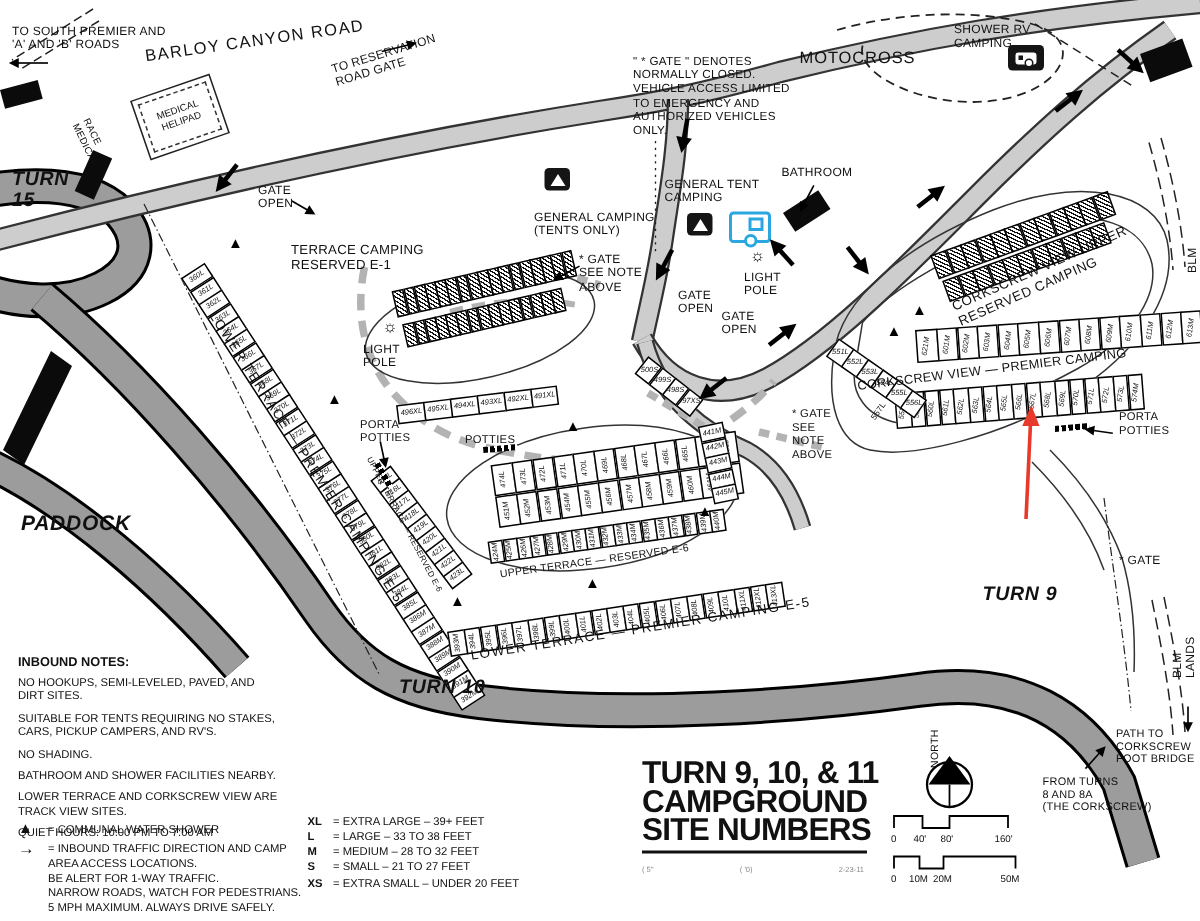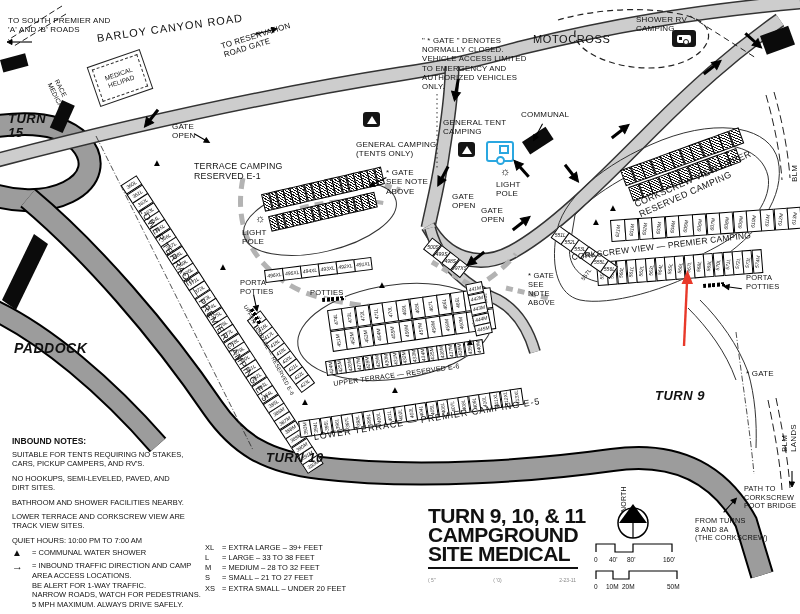--- a/index.html
+++ b/index.html
@@ -45,21 +45,21 @@
       margin-top:2px;font-weight:400 !important;}
   #title-foot span{font-size:5px;font-weight:normal;letter-spacing:0;}
   #notes{position:absolute;left:12px;top:436px;width:246px;z-index:5;}
   #notes .h{font-weight:bold;font-size:8.5px;margin-bottom:4px;}
   #notes p{margin:0 0 5px 0;font-size:7.5px;line-height:1.25;white-space:pre-line;}
   .leg-row{position:absolute;z-index:5;display:flex;align-items:flex-start;font-size:7.5px;}
   .leg-sym{width:20px;font-size:11px;line-height:1;font-weight:bold;}
   #sizes{position:absolute;left:205px;top:543px;z-index:5;}
   #sizes .h{font-size:7.5px;font-weight:bold;line-height:1.25;white-space:pre-line;margin-bottom:4px;}
   .size-row{display:flex;font-size:7.5px;line-height:1.35;}
-  .size-row b{width:17px;font-weight:normal;}
+  .size-row b{width:17px;font-weight:bold;}
   .scale-lbl{position:absolute;font-size:6.5px;z-index:5;}
 </style>
 </head>
 <body>
 
 <div id="map">
 
   <svg id="roads" width="800" height="614">
 
     <g>
@@ -727,21 +727,21 @@
 OPEN</div>
   <div class="lbl" style="left:422px;top:36px;font-size:7.8px;">" * GATE " DENOTES
 NORMALLY CLOSED.
 VEHICLE ACCESS LIMITED
 TO EMERGENCY AND
 AUTHORIZED VEHICLES
 ONLY.</div>
   <div class="lbl" style="left:533px;top:33px;font-size:11px;letter-spacing:.6px;">MOTOCROSS</div>
   <div class="lbl" style="left:636px;top:15px;">SHOWER RV
 CAMPING</div>
-  <div class="lbl" style="left:521px;top:110px;">COMMUNAL</div>
+  <div class="lbl" style="left:521px;top:110px;">BATHROOM</div>
   <div class="lbl" style="left:443px;top:118px;">GENERAL TENT
 CAMPING</div>
   <div class="lbl" style="left:356px;top:140px;">GENERAL CAMPING
 (TENTS ONLY)</div>
   <div class="lbl" style="left:194px;top:161px;font-size:8.8px;">TERRACE CAMPING
 RESERVED      E-1</div>
   <div class="lbl" style="left:386px;top:168px;">* GATE
 SEE  NOTE
 ABOVE</div>
   <div class="lbl" style="left:496px;top:180px;">LIGHT
@@ -777,24 +777,25 @@
   <div class="lbl" style="left:780px;top:452px;transform:rotate(-90deg);">BLM  LANDS</div>
   <div class="lbl" style="left:744px;top:485px;font-size:7.3px;">PATH TO
 CORKSCREW
 FOOT BRIDGE</div>
   <div class="lbl" style="left:695px;top:517px;font-size:7.3px;">FROM TURNS
 8 AND 8A
 (THE CORKSCREW)</div>
 
   <div id="notes">
     <div class="h">INBOUND NOTES:</div>
+    <p>NO HOOKUPS, SEMI-LEVELED, PAVED, AND
+DIRT SITES.</p>
     <p>SUITABLE FOR TENTS REQUIRING NO STAKES,
 CARS, PICKUP CAMPERS, AND RV'S.</p>
-    <p>NO HOOKUPS, SEMI-LEVELED, PAVED, AND
-DIRT SITES.</p>
+    <p>NO SHADING.</p>
     <p>BATHROOM AND SHOWER FACILITIES NEARBY.</p>
     <p>LOWER TERRACE AND CORKSCREW VIEW ARE
 TRACK VIEW SITES.</p>
     <p>QUIET HOURS: 10:00 PM TO 7:00 AM</p>
   </div>
   <div class="leg-row" style="left:12px;top:548px;">
     <span class="leg-sym" style="font-size:10px;">▲</span>
     <span>=  COMMUNAL WATER SHOWER</span>
   </div>
   <div class="leg-row" style="left:12px;top:561px;">
@@ -824,21 +825,21 @@
       </div>
     <div class="size-row">
         <b>XS</b>
         <span>=  EXTRA SMALL – UNDER 20 FEET</span>
       </div>
   </div>
 
   <div id="title-block">
     <div>TURN 9, 10, &amp; 11</div>
     <div>CAMPGROUND</div>
-    <div>SITE MEDICAL</div>
+    <div>SITE NUMBERS</div>
     <div id="title-rule"></div>
     <div id="title-foot">
       <span>( 5''</span>
       <span>( '0)</span>
       <span>2-23-11</span>
     </div>
   </div>
 
   <div class="lbl" style="left:620px;top:512px;font-size:7px;transform:rotate(-90deg);">NORTH</div>
   <span class="scale-lbl" style="left:594px;top:556px;">0</span>

